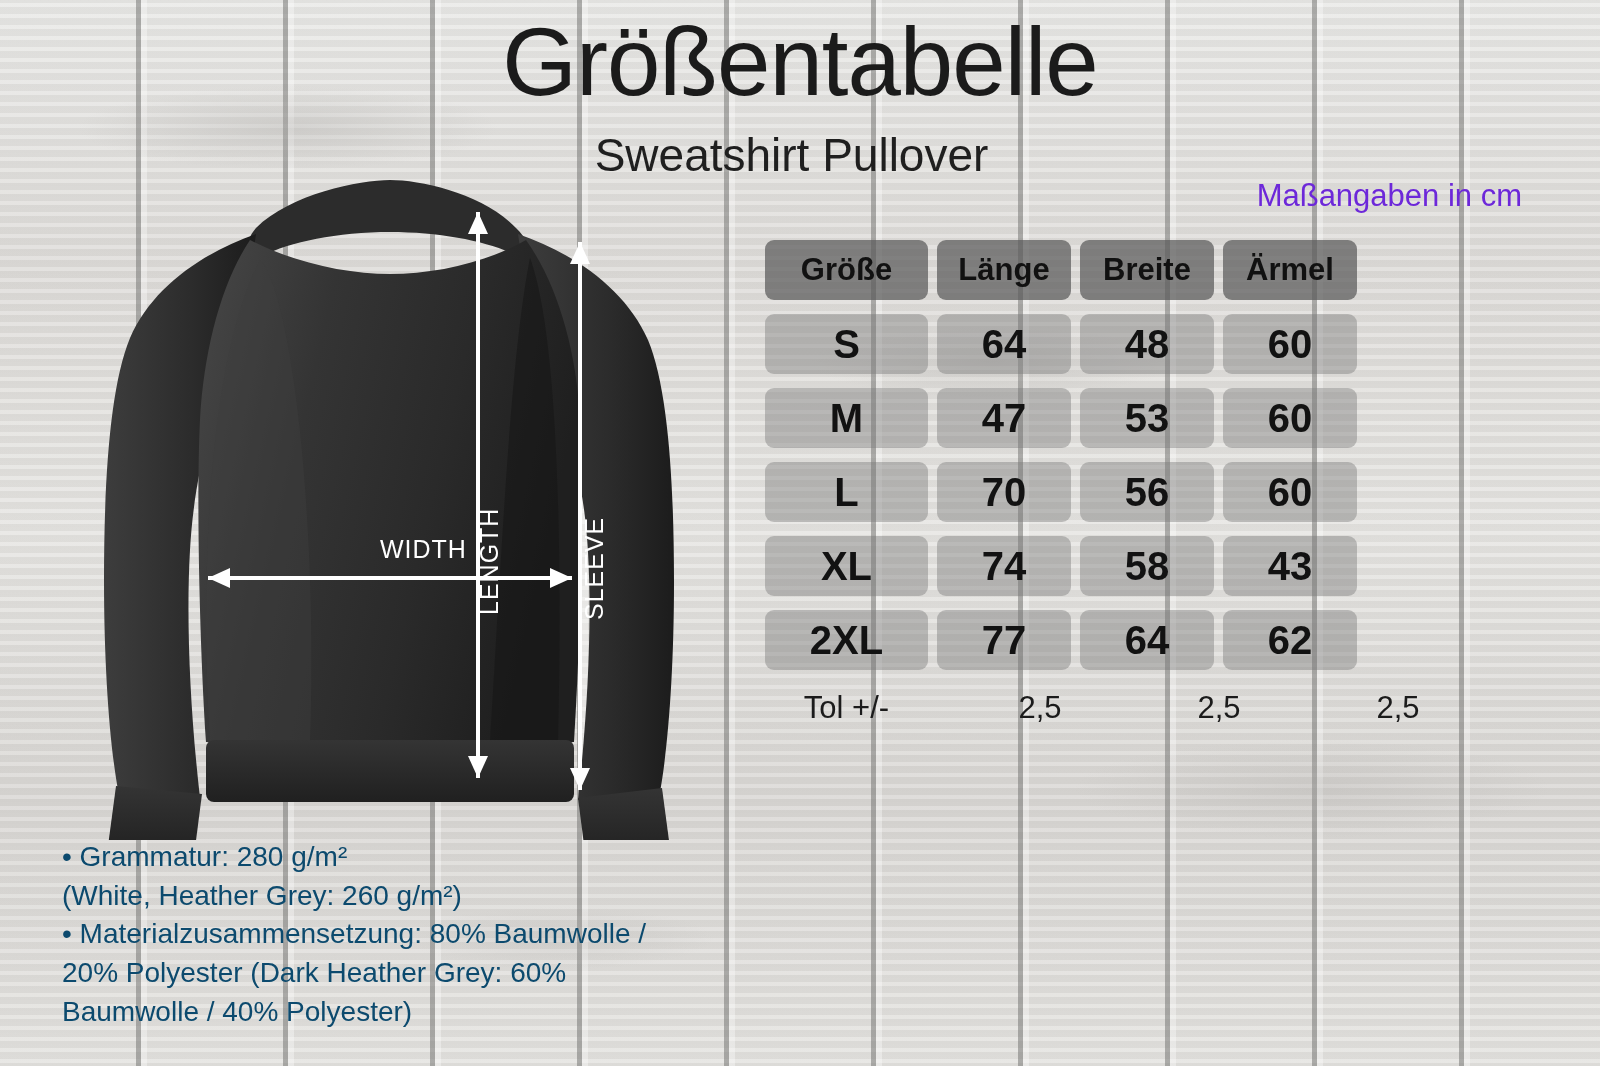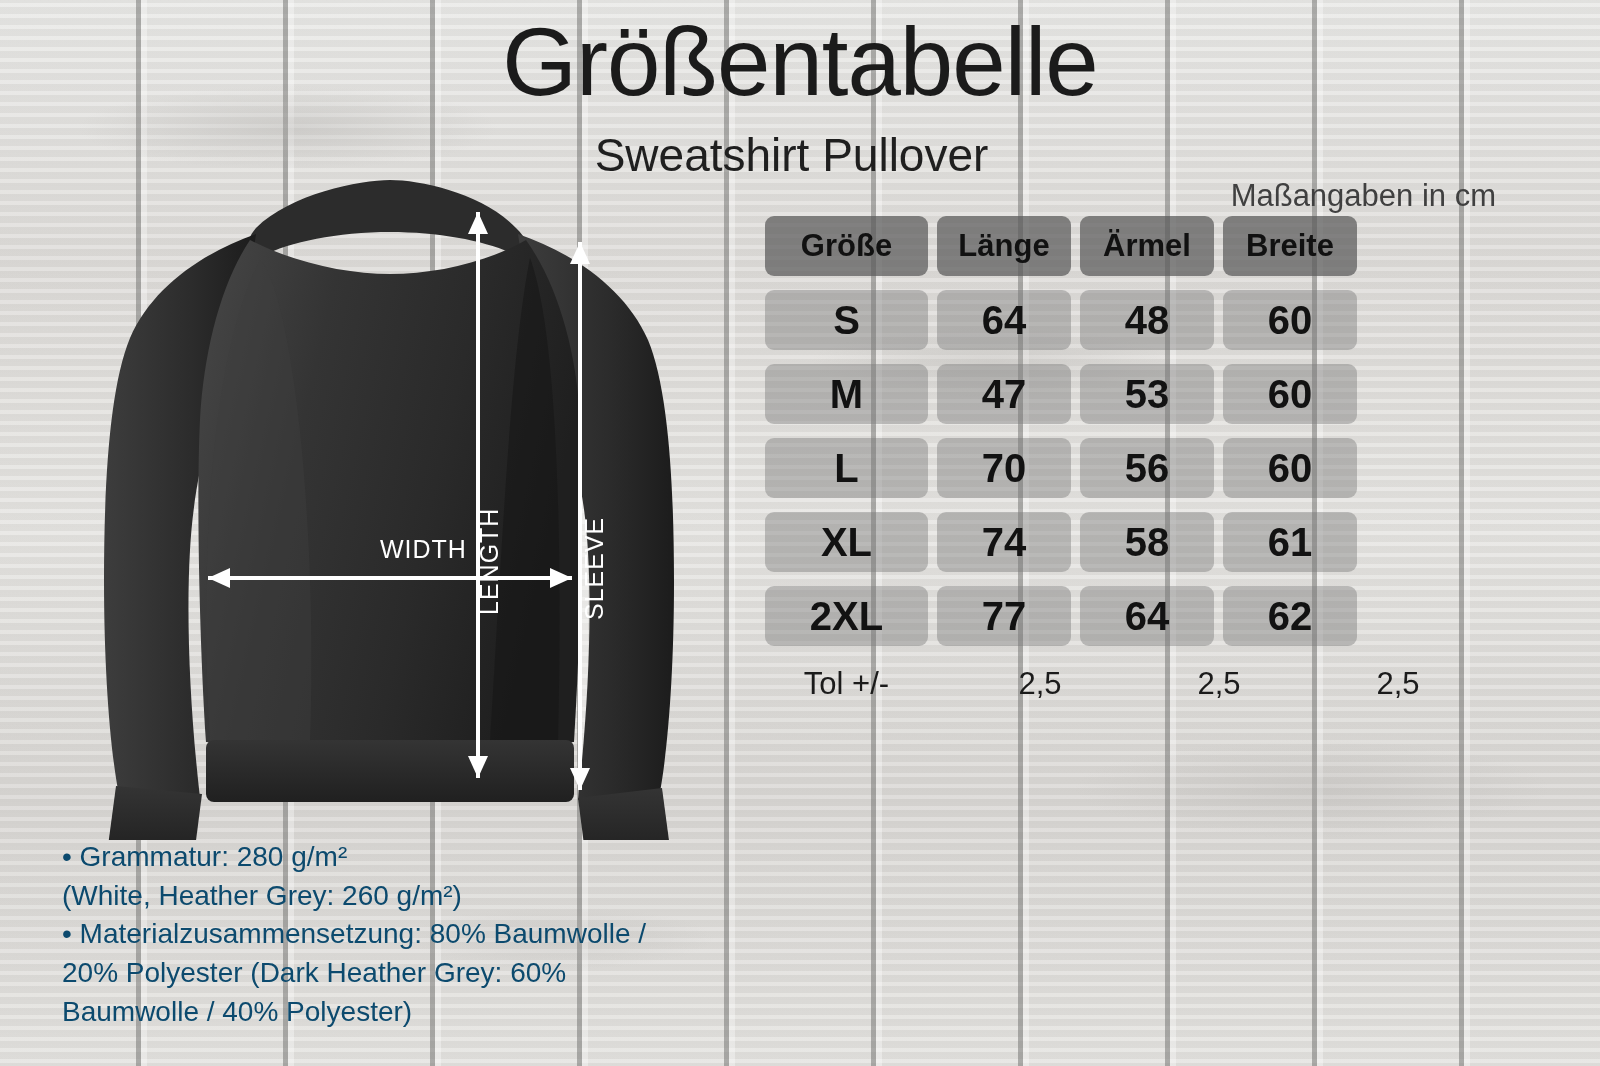--- a/index.html
+++ b/index.html
@@ -42,37 +42,37 @@
   .title{
     position:absolute;left:0;right:0;top:12px;text-align:center;
     font-size:96px;line-height:1.05;color:#1b1b1b;font-weight:400;
     letter-spacing:-1px;
   }
   .subtitle{
     position:absolute;left:0;right:17px;top:128px;text-align:center;
     font-size:46px;color:#1f1f1f;font-weight:400;
   }
   .units{
-    position:absolute;right:104px;top:178px;
-    font-size:31px;color:#404040;
+    position:absolute;right:78px;top:178px;
+    font-size:31px;color:#6d28d9;
   }
 
   
   .shirt-wrap{position:absolute;left:60px;top:150px;width:660px;height:690px;}
   .shirt-svg{position:absolute;left:0;top:0;}
 
   .dim-label{
     position:absolute;color:#ffffff;font-size:25px;letter-spacing:1px;
   }
   .dim-width{left:320px;top:385px;}
   .dim-length{left:415px;top:465px;transform:rotate(-90deg);transform-origin:left top;}
   .dim-sleeve{left:520px;top:470px;transform:rotate(-90deg);transform-origin:left top;}
 
   
-  .table{position:absolute;left:765px;top:216px;}
+  .table{position:absolute;left:765px;top:240px;}
   .row{display:flex;}
   .cell{
     width:134px;height:60px;margin:0 9px 14px 0;border-radius:9px;
     display:flex;align-items:center;justify-content:center;
     font-weight:bold;color:#121212;
   }
   .cell.size{width:163px;}
   .head .cell{background:rgba(90,90,90,0.72);font-size:31px;color:#111;}
   .body .cell{background:rgba(120,120,120,0.42);font-size:40px;}
   .tol{display:flex;gap:36px;}
@@ -162,22 +162,22 @@
     <div class="dim-label dim-width">WIDTH</div>
     <div class="dim-label dim-length">LENGTH</div>
     <div class="dim-label dim-sleeve">SLEEVE</div>
   </div>
 
   <div class="table">
 
     <div class="row head">
       <div class="cell size">Größe</div>
       <div class="cell">Länge</div>
+      <div class="cell">Breite</div>
       <div class="cell">Ärmel</div>
-      <div class="cell">Breite</div>
     </div>
 
     <div class="row body">
       <div class="cell size">S</div>
       <div class="cell">64</div>
       <div class="cell">48</div>
       <div class="cell">60</div>
     </div>
 
     <div class="row body">
@@ -191,21 +191,21 @@
       <div class="cell size">L</div>
       <div class="cell">70</div>
       <div class="cell">56</div>
       <div class="cell">60</div>
     </div>
 
     <div class="row body">
       <div class="cell size">XL</div>
       <div class="cell">74</div>
       <div class="cell">58</div>
-      <div class="cell">61</div>
+      <div class="cell">43</div>
     </div>
 
     <div class="row body">
       <div class="cell size">2XL</div>
       <div class="cell">77</div>
       <div class="cell">64</div>
       <div class="cell">62</div>
     </div>
 
     <div class="row tol">

